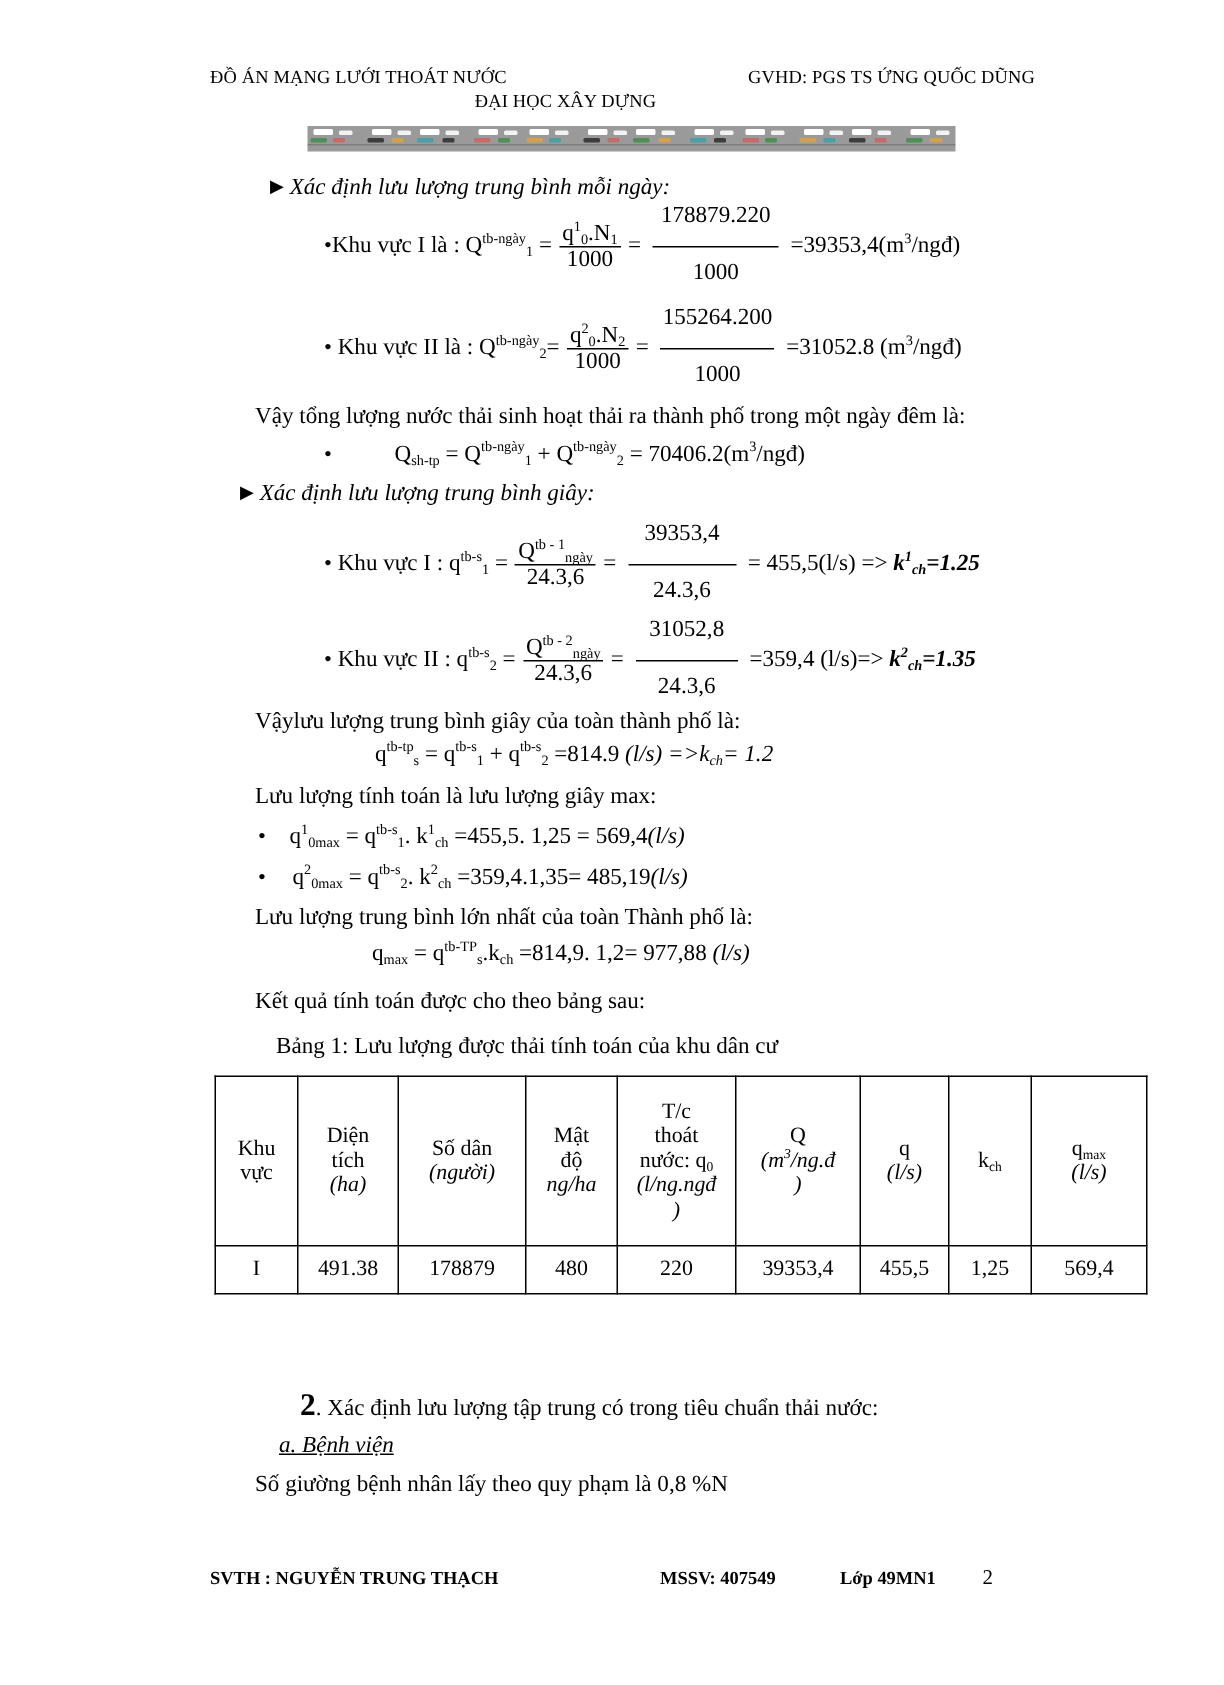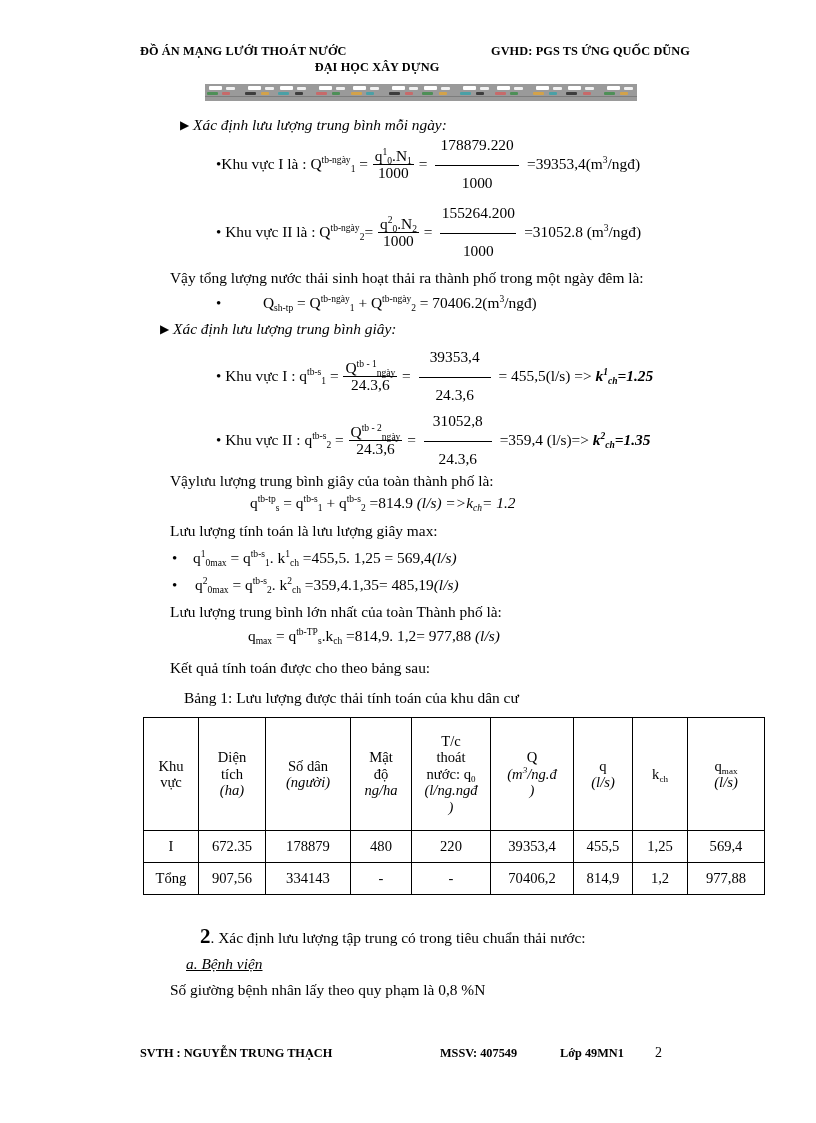--- a/index.html
+++ b/index.html
@@ -22,21 +22,21 @@
     width: 816px;
     height: 1123px;
   }
 
   
   .hdr {
     position: absolute;
     left: 140px;
     top: 44px;
     width: 552px;
-    font-weight: bold;
+    font-weight: normal;
     font-size: 12.3px;
     letter-spacing: 0.1px;
   }
   .hdr-row {
     display: flex;
     justify-content: space-between;
     align-items: baseline;
   }
   .hdr-left { white-space: nowrap; }
   .hdr-right { white-space: nowrap; padding-right: 2px;}
@@ -451,40 +451,29 @@
           </td>
           <td style="width:70px">
             <div>q<sub>max</sub></div>
             <div class="u-ital">(l/s)</div>
           </td>
         </tr>
       </thead>
       <tbody>
         <tr>
           <td>I</td>
-          <td>672.35</td>
+          <td>491.38</td>
           <td>178879</td>
           <td>480</td>
           <td>220</td>
           <td>39353,4</td>
           <td>455,5</td>
           <td>1,25</td>
           <td>569,4</td>
         </tr>
-        <tr>
-          <td>Tổng</td>
-          <td>907,56</td>
-          <td>334143</td>
-          <td>-</td>
-          <td>-</td>
-          <td>70406,2</td>
-          <td>814,9</td>
-          <td>1,2</td>
-          <td>977,88</td>
-        </tr>
       </tbody>
     </table>
   </div>
 
   <div class="footer">
     <div class="footer-inner">
       <span class="f-name">SVTH : NGUYỄN TRUNG THẠCH</span>
       <span class="f-mssv">MSSV: 407549</span>
       <span class="f-lop">Lớp 49MN1</span>
       <span class="f-page">2</span>

